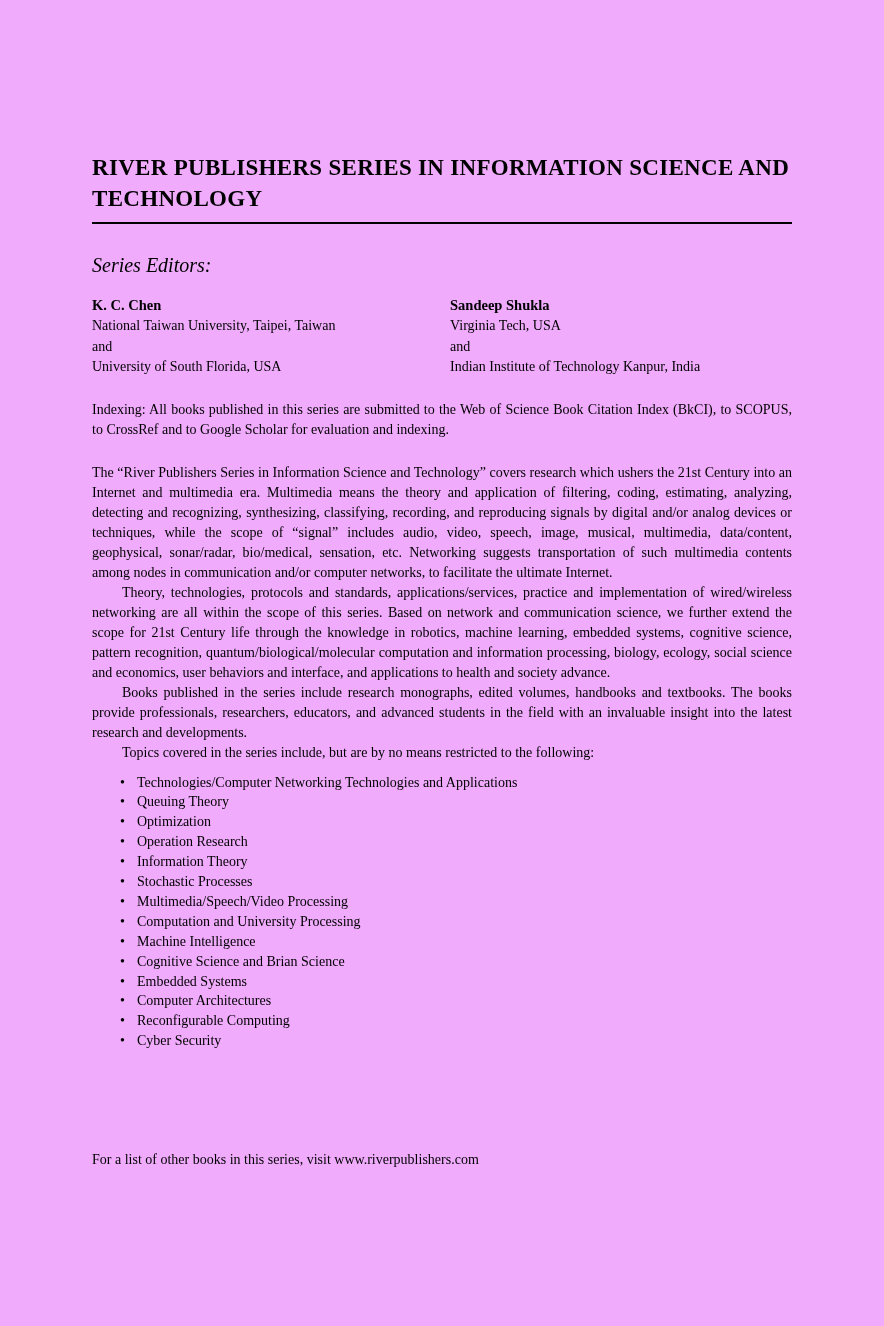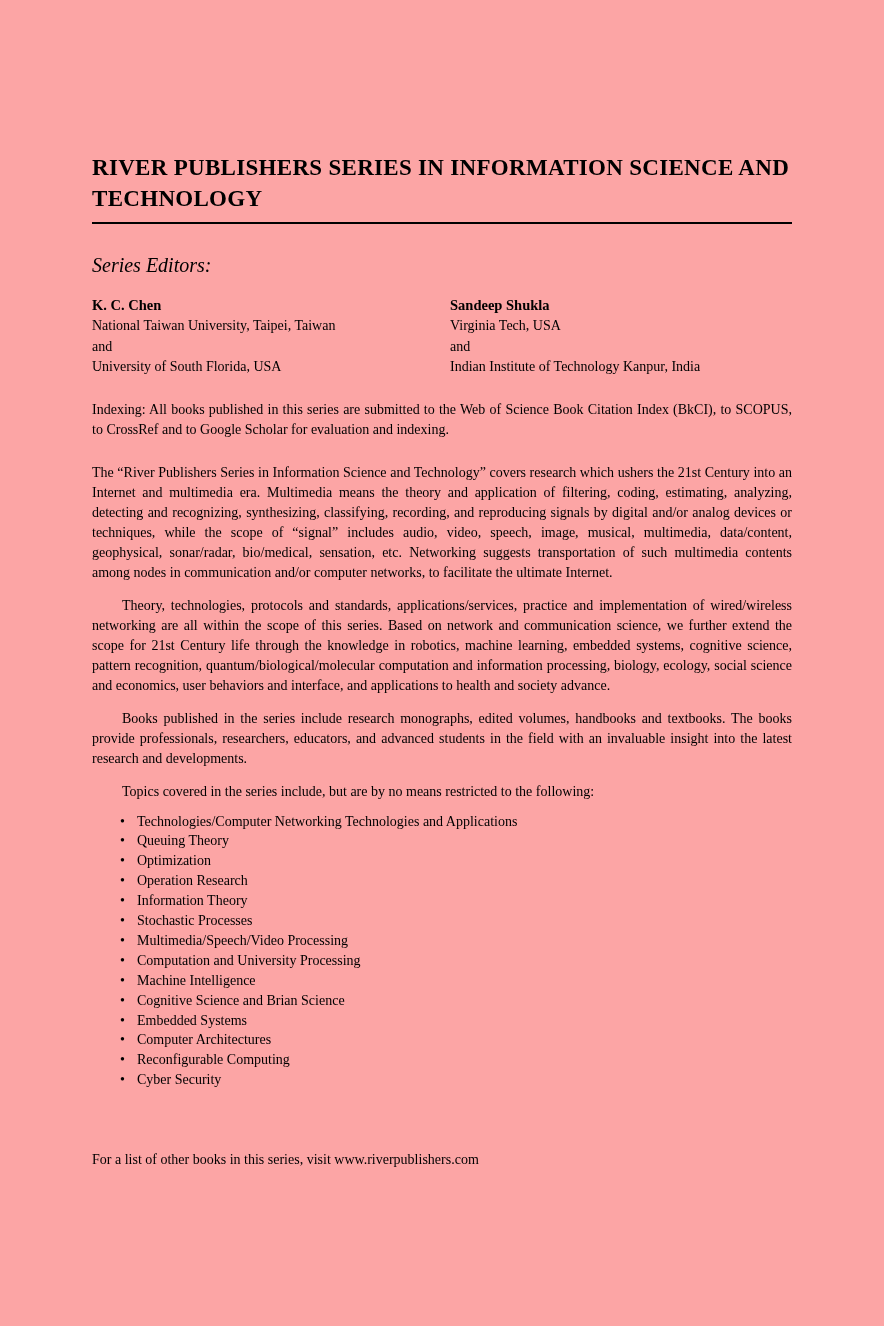--- a/index.html
+++ b/index.html
@@ -6,21 +6,21 @@
   html, body { background: #ffffff; }
   body {
     font-family: "Liberation Serif", "DejaVu Serif", serif;
     color: #000000;
     width: 884px;
   }
   .page {
     position: relative;
     width: 884px;
     height: 1326px;
-    background: #fca5a5;
+    background: #f0abfc;
     padding: 152px 92px 0 92px;
     overflow: hidden;
   }
   .series-title {
     font-size: 23px;
     line-height: 31px;
     font-weight: bold;
     letter-spacing: 0.3px;
     max-width: 700px;
   }
@@ -51,21 +51,21 @@
     font-size: 14px;
     line-height: 20.5px;
   }
   .body-text {
     font-size: 14px;
     line-height: 20px;
     text-align: justify;
     width: 700px;
   }
   .indexing-para { margin-top: 22px; }
-  .desc-para { margin-top: 13px; }
+  .desc-para { margin-top: 0; }
   .desc-group { margin-top: 23px; }
   .desc-para.indent { text-indent: 30px; }
   .topics-list {
     list-style: none;
     margin-top: 10px;
     padding-left: 28px;
     font-size: 14px;
     line-height: 19.9px;
   }
   .topics-list li::before {

